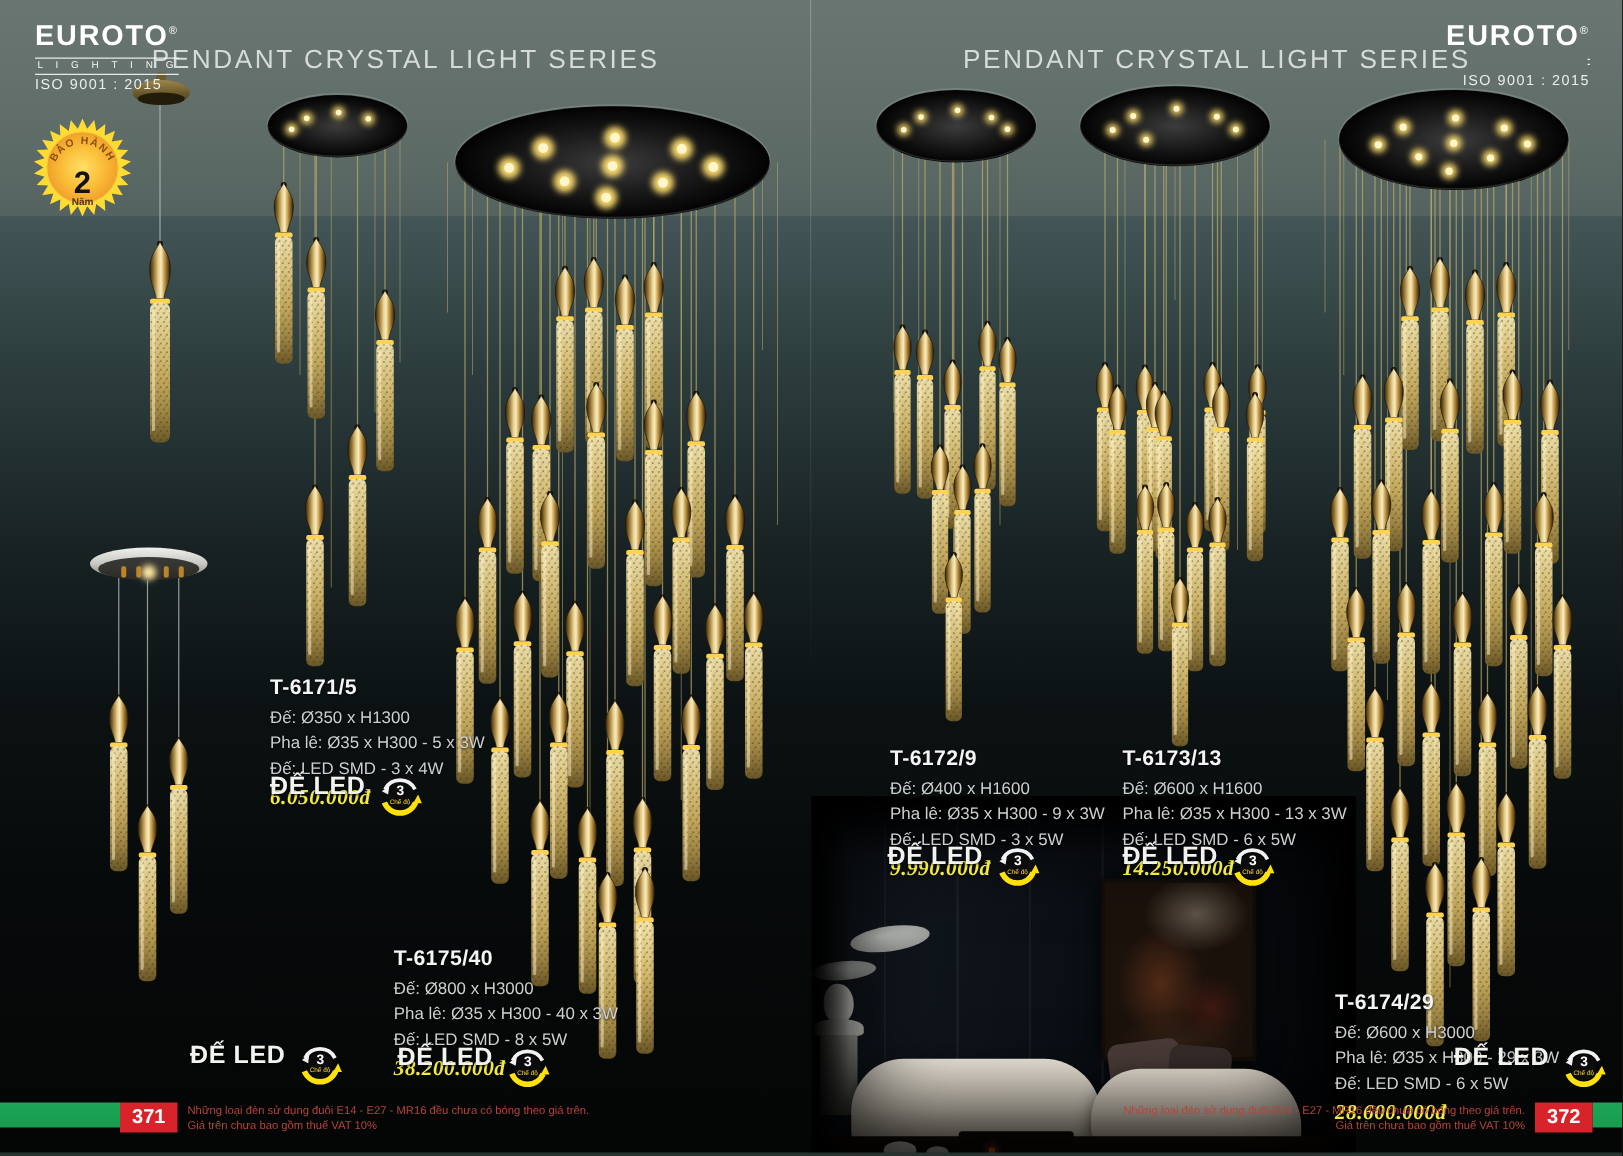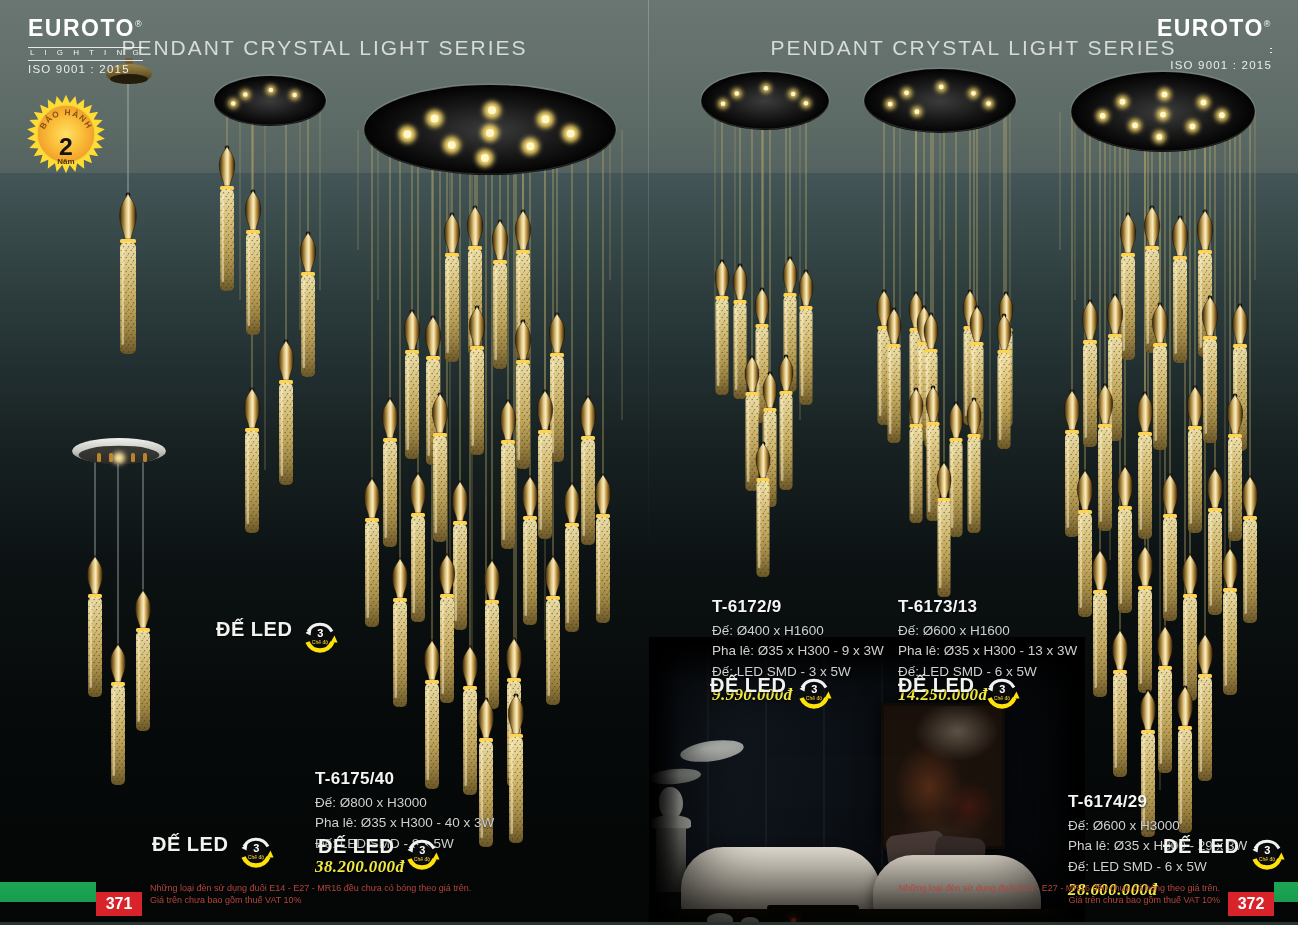--- a/index.html
+++ b/index.html
@@ -80,21 +80,21 @@
   .ring{position:relative;width:38px;height:38px;}
   .ring svg{position:absolute;left:0;top:0;width:38px;height:38px;}
   .ring .n{position:absolute;left:0;top:9px;width:38px;text-align:center;font-size:11px;font-weight:bold;color:#fff;}
   .ring .sub{position:absolute;left:0;top:21px;width:38px;text-align:center;font-size:6px;color:#ffd93a;transform:scale(.85);}
 
   
   .footer{position:absolute;top:880px;height:24px;z-index:6;}
   .footer-left{left:0;} .footer-right{right:0;}
   .f-green{position:absolute;top:2px;width:96px;height:20px;background:linear-gradient(180deg,#1da556,var(--footer_green,#108044));}
   .footer-left .f-green{left:0;} .footer-right .f-green{right:0;width:24px;}
-  .f-red{position:absolute;top:12px;width:46px;height:24px;background:var(--footer_red,#d8232b);
+  .f-red{position:absolute;top:2px;width:46px;height:24px;background:var(--footer_red,#d8232b);
          color:#fff;font-weight:bold;font-size:16px;text-align:center;line-height:24px;}
   .footer-left .f-red{left:96px;} .footer-right .f-red{right:24px;}
   .f-notes{position:absolute;top:2px;font-size:9px;line-height:1.35;color:var(--footer_text,#b5443c);white-space:nowrap;}
   .footer-left .f-notes{left:150px;} .footer-right .f-notes{right:78px;text-align:right;}
 </style>
 </head>
 <body>
 
 <div id="stage">
   <div class="band-top"></div>
@@ -1134,35 +1134,42 @@
   <div class="footer footer-right">
     <div class="f-green"></div>
     <div class="f-red">372</div>
     <div class="f-notes">
       <div>Những loại đèn sử dụng đuôi E14 - E27 - MR16 đều chưa có bóng theo giá trên.</div>
       <div>Giá trên chưa bao gồm thuế VAT 10%</div>
     </div>
   </div>
 
   <div class="bottom-edge"></div>
+    <div class="product" style="left: 216px; top: 540px;">
+      <div class="p-code">T-6171/5</div>
+      <div class="p-line">Đế: Ø350 x H1300</div>
+      <div class="p-line">Pha lê: Ø35 x H300 - 5 x 3W</div>
+      <div class="p-line">Đế: LED SMD - 3 x 4W</div>
+      <div class="p-price">6.050.000đ</div>
+    </div>
     <div class="de-led" style="left: 216px; top: 618px;">
       <span class="lbl">ĐẾ LED</span>
       <span class="ring">
         <svg viewBox="0 0 38 38">
       <circle cx="19" cy="19" r="10" fill="#0c0c0c"></circle>
       <path d="M 7,13.5 A 13.5,13.5 0 0 1 31,13.5" fill="none" stroke="#f2f2f2" stroke-width="3"></path>
       <polygon points="4.5,15 10.5,10.5 9.5,17.5" fill="#f2f2f2"></polygon>
       <path d="M 31.5,24 A 13.5,13.5 0 0 1 6.5,24" fill="none" stroke="#ffe10a" stroke-width="4.5"></path>
       <polygon points="33.5,17.5 36.5,24.5 29.5,24.5" fill="#ffe10a"></polygon>
         </svg>
         <span class="n">3</span>
         <span class="sub">Chế độ</span>
       </span>
     </div>
-    <div class="product" style="left: 315px; top: 757px; margin-top: 12px;">
+    <div class="product" style="left: 315px; top: 757px;">
       <div class="p-code">T-6175/40</div>
       <div class="p-line">Đế: Ø800 x H3000</div>
       <div class="p-line">Pha lê: Ø35 x H300 - 40 x 3W</div>
       <div class="p-line">Đế: LED SMD - 8 x 5W</div>
       <div class="p-price">38.200.000đ</div>
     </div>
     <div class="de-led" style="left: 318px; top: 835px;">
       <span class="lbl">ĐẾ LED</span>
       <span class="ring">
         <svg viewBox="0 0 38 38">

